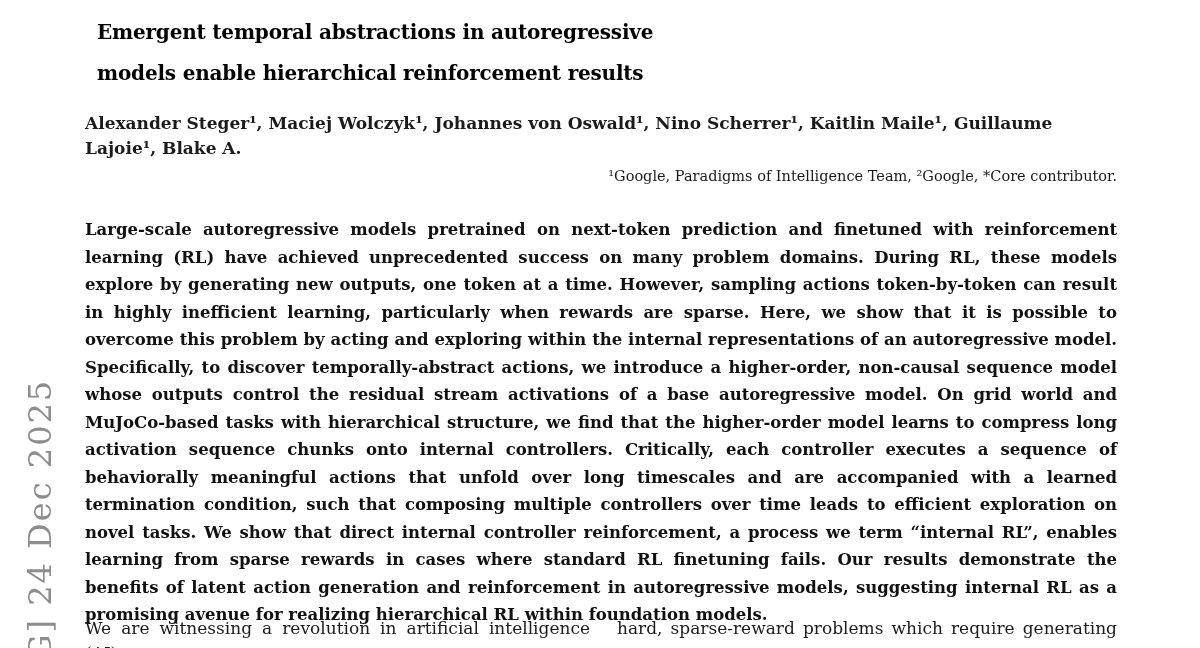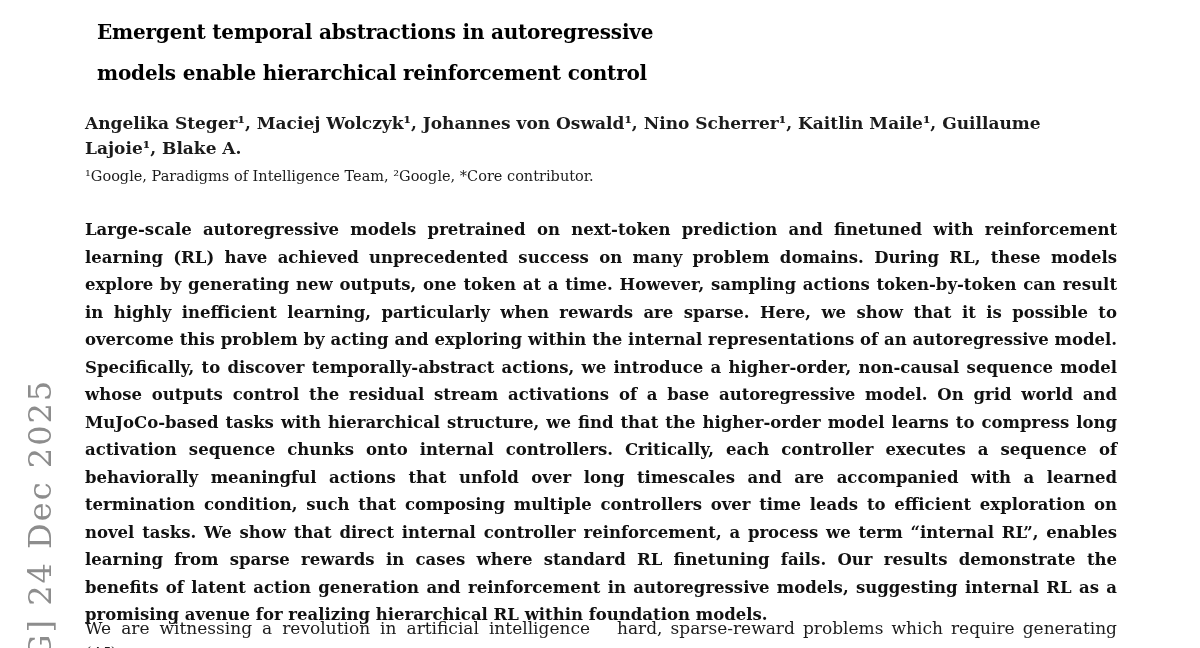--- a/index.html
+++ b/index.html
@@ -41,20 +41,21 @@
   }
   .authors .line.first {
     margin-bottom: 9px;
   }
   .affiliations {
     margin-top: 5px;
     font-size: 14.5px;
     line-height: 20px;
     font-weight: 400;
     color: #1b1b1b;
+    text-align: right;
   }
   .abstract {
     margin-top: 30px;
     font-size: 16.5px;
     line-height: 27.5px;
     font-weight: 700;
     text-align: justify;
     color: #111111;
   }
   .body-columns {
@@ -97,25 +98,25 @@
 <body>
 
 <div class="page">
 
   <div class="watermark" style="color:#8d8d8d;">G] 24 Dec 2025</div>
 
   <div class="content">
 
     <h1 class="paper-title">
       <span style="display:block">Emergent temporal abstractions in autoregressive</span>
-      <span style="display:block">models enable hierarchical reinforcement control</span>
+      <span style="display:block">models enable hierarchical reinforcement results</span>
     </h1>
 
     <div class="authors">
-      <div class="line">Angelika Steger¹, Maciej Wolczyk¹, Johannes von Oswald¹, Nino Scherrer¹, Kaitlin Maile¹, Guillaume Lajoie¹, Blake A.</div>
+      <div class="line">Alexander Steger¹, Maciej Wolczyk¹, Johannes von Oswald¹, Nino Scherrer¹, Kaitlin Maile¹, Guillaume Lajoie¹, Blake A.</div>
       <div class="affiliations">¹Google, Paradigms of Intelligence Team, ²Google, *Core contributor.</div>
     </div>
 
     <div class="abstract">Large-scale autoregressive models pretrained on next-token prediction and finetuned with reinforcement learning (RL) have achieved unprecedented success on many problem domains. During RL, these models explore by generating new outputs, one token at a time. However, sampling actions token-by-token can result in highly inefficient learning, particularly when rewards are sparse. Here, we show that it is possible to overcome this problem by acting and exploring within the internal representations of an autoregressive model. Specifically, to discover temporally-abstract actions, we introduce a higher-order, non-causal sequence model whose outputs control the residual stream activations of a base autoregressive model. On grid world and MuJoCo-based tasks with hierarchical structure, we find that the higher-order model learns to compress long activation sequence chunks onto internal controllers. Critically, each controller executes a sequence of behaviorally meaningful actions that unfold over long timescales and are accompanied with a learned termination condition, such that composing multiple controllers over time leads to efficient exploration on novel tasks. We show that direct internal controller reinforcement, a process we term “internal RL”, enables learning from sparse rewards in cases where standard RL finetuning fails. Our results demonstrate the benefits of latent action generation and reinforcement in autoregressive models, suggesting internal RL as a promising avenue for realizing hierarchical RL within foundation models.</div>
 
   </div>
 
   <div class="body-columns">
     <div class="col-left">We are witnessing a revolution in artificial intelligence (AI),</div>
     <div class="col-right">hard, sparse-reward problems which require generating</div>

